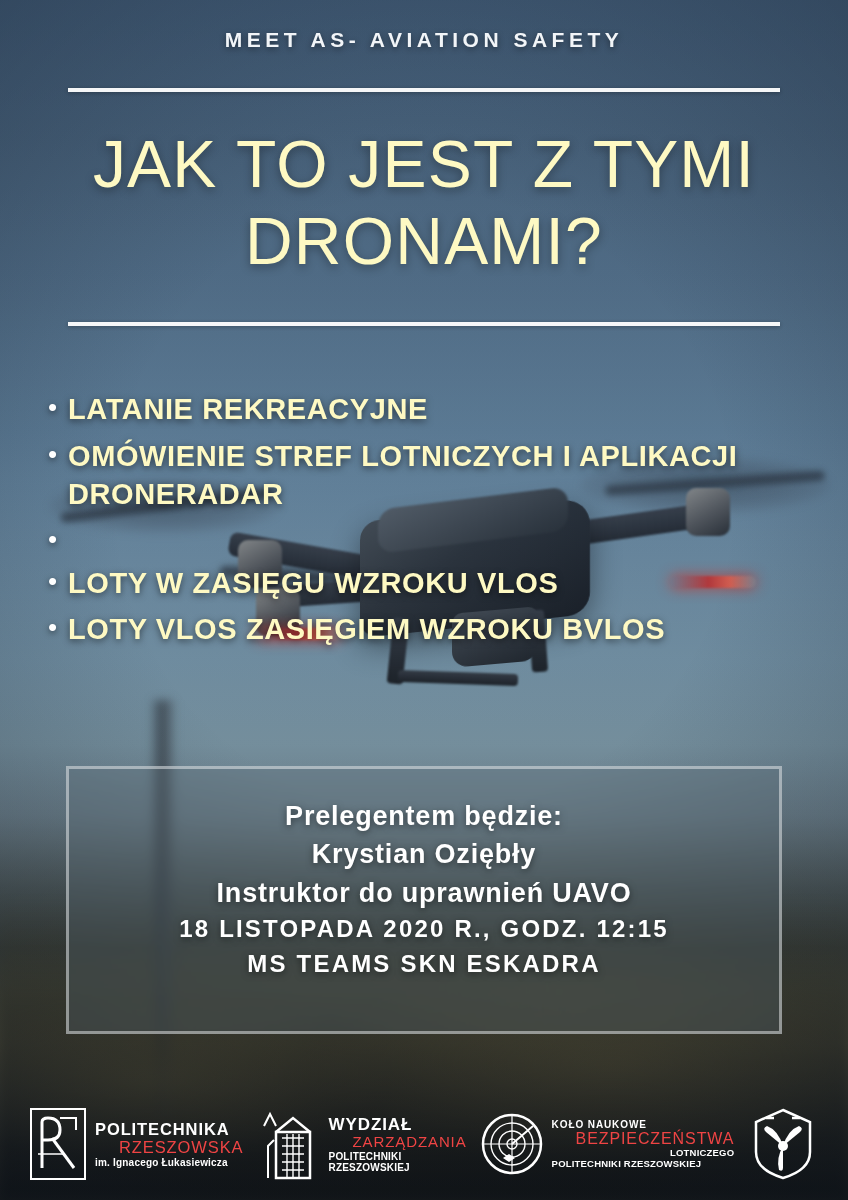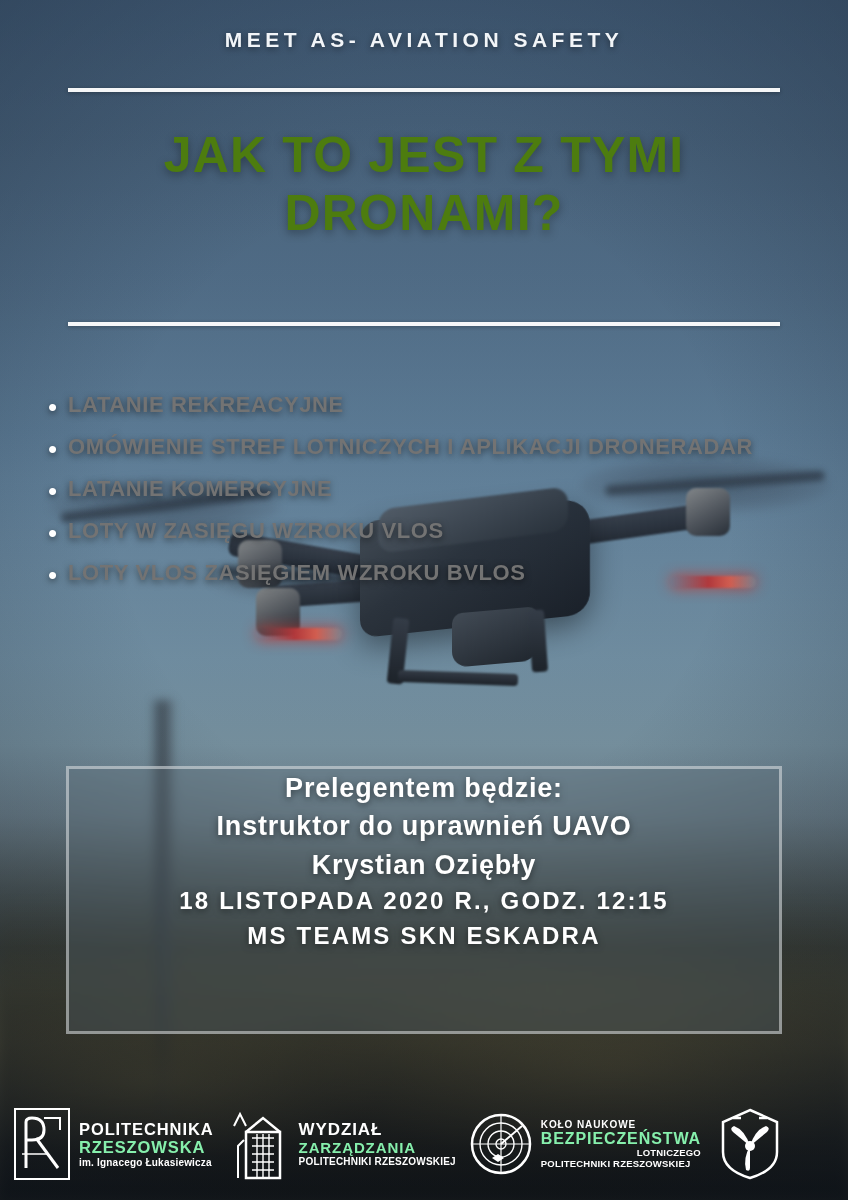--- a/index.html
+++ b/index.html
@@ -192,25 +192,25 @@
   }
   .rule-top { top: 88px; }
   .rule-bottom { top: 322px; }
 
   .title {
     position: absolute;
     top: 126px;
     left: 40px;
     right: 40px;
     text-align: center;
-    font-size: 50px;
+    font-size: 66px;
     line-height: 1.16;
-    font-weight: bold;
+    font-weight: normal;
     letter-spacing: 1.2px;
-    color: #4d7c0f;
+    color: #fef9c3;
     text-shadow: 0 3px 10px rgba(0,0,0,0.35);
   }
 
   .bullets {
     position: absolute;
     top: 390px;
     left: 48px;
     right: 40px;
   }
   .bullet {
@@ -220,42 +220,43 @@
   }
   .bullet-dot {
     flex: 0 0 auto;
     width: 20px;
     font-size: 26px;
     line-height: 34px;
     color: #ffffff;
     text-shadow: 0 2px 6px rgba(0,0,0,0.5);
   }
   .bullet-text {
-    font-size: 22px;
+    font-size: 29px;
     line-height: 1.33;
     font-weight: bold;
     letter-spacing: 0.6px;
-    color: #737373;
+    color: #fef9c3;
     text-shadow: 0 2px 7px rgba(0,0,0,0.55);
   }
 
   .speaker-box {
     position: absolute;
     left: 66px;
     top: 766px;
     width: 716px;
     height: 268px;
     box-sizing: border-box;
     border: 3px solid rgba(255,255,255,0.45);
     background: rgba(90,105,115,0.30);
     backdrop-filter: blur(2px);
   }
   .speaker-inner {
     position: absolute;
     inset: 0;
+    padding-top: 28px;
     text-align: center;
   }
   .speaker-line {
     font-size: 27px;
     font-weight: bold;
     line-height: 1.42;
     letter-spacing: 0.8px;
     text-shadow: 0 2px 7px rgba(0,0,0,0.5);
   }
   .event-line {
@@ -269,21 +270,21 @@
 
   
   .footer {
     position: absolute;
     left: 0; right: 0;
     bottom: 0;
     height: 112px;
     background: rgba(8,10,12,0.0);
     display: flex;
     align-items: center;
-    padding: 0 14px;
+    padding: 0 30px;
     box-sizing: border-box;
     gap: 14px;
   }
   .logo {
     display: flex;
     align-items: center;
     gap: 9px;
   }
   .logo-mark {
     flex: 0 0 auto;
@@ -291,23 +292,24 @@
   }
   .logo-text { line-height: 1.12; }
   .logo-l1 {
     font-size: 16.5px;
     font-weight: bold;
     letter-spacing: 0.9px;
     color: #fff;
   }
   .logo-l2 {
     font-size: 16.5px;
-    font-weight: bold;
+    font-weight: normal;
     letter-spacing: 0.9px;
-    color: #86efac;
+    color: #ef4444;
+    margin-left: 24px;
   }
   .logo-l3 {
     font-size: 10px;
     font-weight: bold;
     letter-spacing: 0.2px;
     color: #fff;
   }
   .logo-wz .logo-l1 { font-size: 17px; }
   .logo-wz .logo-l2 { font-size: 15px; }
   .logo-kn .logo-l1 { font-size: 10px; }
@@ -372,37 +374,36 @@
       <div class="bullet">
         <span class="bullet-dot">•</span>
         <span class="bullet-text">LATANIE REKREACYJNE</span>
       </div>
       <div class="bullet">
         <span class="bullet-dot">•</span>
         <span class="bullet-text">OMÓWIENIE STREF LOTNICZYCH I APLIKACJI DRONERADAR</span>
       </div>
       <div class="bullet">
         <span class="bullet-dot">•</span>
-        <span class="bullet-text">LATANIE KOMERCYJNE</span>
       </div>
       <div class="bullet">
         <span class="bullet-dot">•</span>
         <span class="bullet-text">LOTY W ZASIĘGU WZROKU VLOS</span>
       </div>
       <div class="bullet">
         <span class="bullet-dot">•</span>
         <span class="bullet-text">LOTY VLOS ZASIĘGIEM WZROKU BVLOS</span>
       </div>
     </div>
 
     <div class="speaker-box">
       <div class="speaker-inner">
         <div class="speaker-line">Prelegentem będzie:</div>
+        <div class="speaker-line">Krystian Oziębły</div>
         <div class="speaker-line">Instruktor do uprawnień UAVO</div>
-        <div class="speaker-line">Krystian Oziębły</div>
         <div class="event-block">
           <div class="event-line">18 LISTOPADA 2020 R., GODZ. 12:15</div>
           <div class="event-line">MS TEAMS SKN ESKADRA</div>
         </div>
       </div>
     </div>
 
     <div class="footer">
 
       <div class="logo logo-pr">

